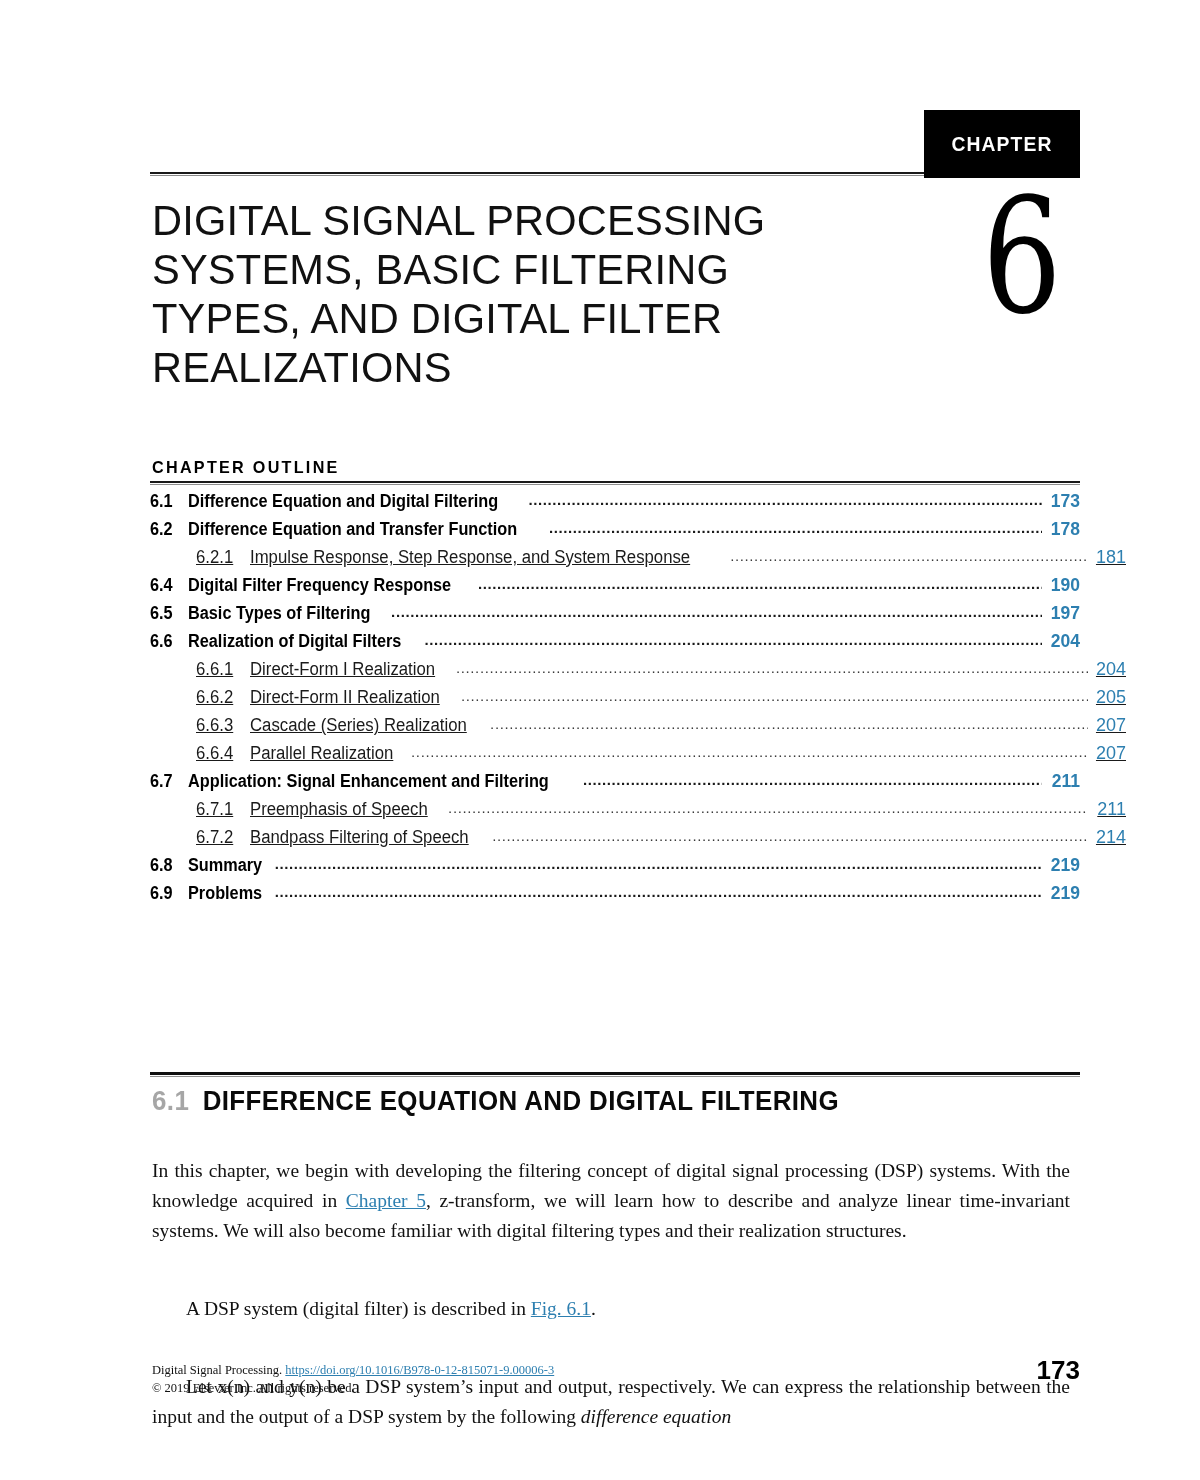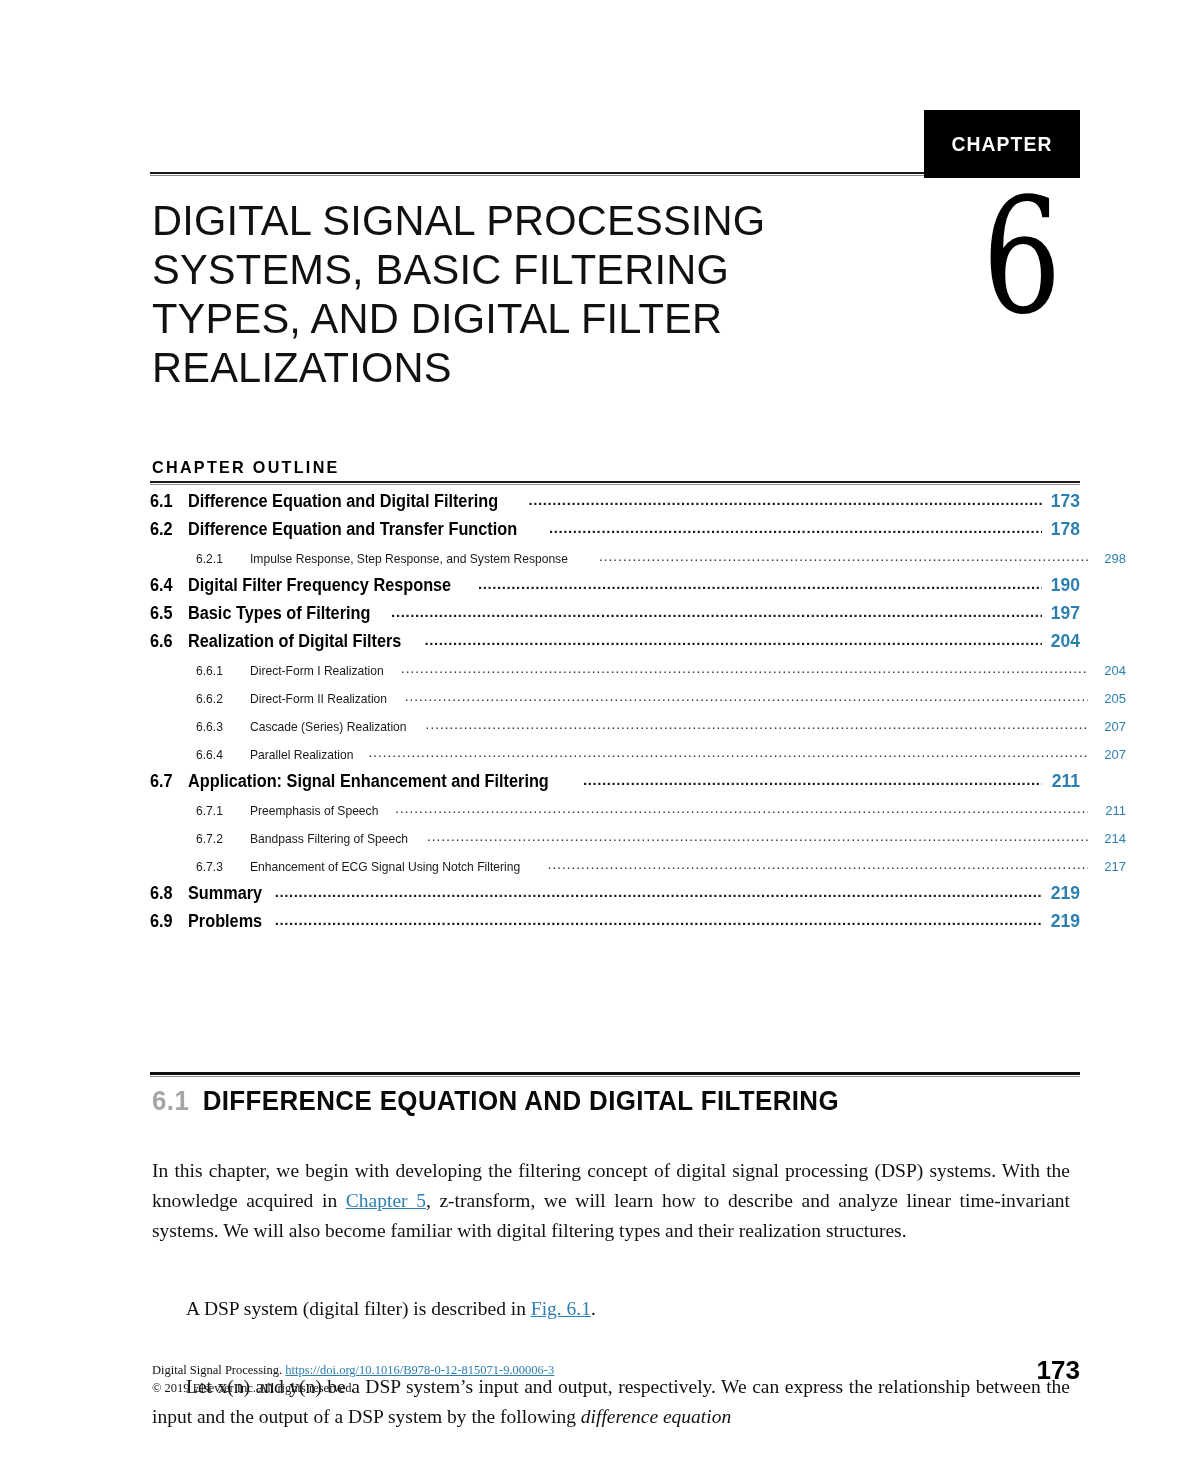--- a/index.html
+++ b/index.html
@@ -125,23 +125,24 @@
     font-family: "Liberation Sans Narrow", "Liberation Sans", sans-serif;
     white-space: nowrap;
   }
   .toc-row.lvl1 {
     font-weight: bold;
     font-size: 17.5px;
     color: #000000;
   }
   .toc-row.lvl2 {
     font-weight: 400;
-    font-size: 13px;
+    font-size: 18px;
     color: #1a1a1a;
     padding-left: 46px;
+    text-decoration: underline;
   }
   .toc-num {
     flex: 0 0 auto;
     transform: scaleX(0.93);
     transform-origin: left center;
   }
   .toc-row.lvl1 .toc-num { min-width: 38px; }
   .toc-row.lvl2 .toc-num { min-width: 54px; }
   .toc-label {
     flex: 0 0 auto;
@@ -288,21 +289,21 @@
       <div class="toc-row lvl1">
         <span class="toc-num">6.2</span>
         <span class="toc-label">Difference Equation and Transfer Function</span>
         <span class="toc-dots"></span>
         <span class="toc-page">178</span>
       </div>
       <div class="toc-row lvl2">
         <span class="toc-num">6.2.1</span>
         <span class="toc-label">Impulse Response, Step Response, and System Response</span>
         <span class="toc-dots"></span>
-        <span class="toc-page">298</span>
+        <span class="toc-page">181</span>
       </div>
       <div class="toc-row lvl1">
         <span class="toc-num">6.4</span>
         <span class="toc-label">Digital Filter Frequency Response</span>
         <span class="toc-dots"></span>
         <span class="toc-page">190</span>
       </div>
       <div class="toc-row lvl1">
         <span class="toc-num">6.5</span>
         <span class="toc-label">Basic Types of Filtering</span>
@@ -349,26 +350,20 @@
         <span class="toc-num">6.7.1</span>
         <span class="toc-label">Preemphasis of Speech</span>
         <span class="toc-dots"></span>
         <span class="toc-page">211</span>
       </div>
       <div class="toc-row lvl2">
         <span class="toc-num">6.7.2</span>
         <span class="toc-label">Bandpass Filtering of Speech</span>
         <span class="toc-dots"></span>
         <span class="toc-page">214</span>
-      </div>
-      <div class="toc-row lvl2">
-        <span class="toc-num">6.7.3</span>
-        <span class="toc-label">Enhancement of ECG Signal Using Notch Filtering</span>
-        <span class="toc-dots"></span>
-        <span class="toc-page">217</span>
       </div>
       <div class="toc-row lvl1">
         <span class="toc-num">6.8</span>
         <span class="toc-label">Summary</span>
         <span class="toc-dots"></span>
         <span class="toc-page">219</span>
       </div>
       <div class="toc-row lvl1">
         <span class="toc-num">6.9</span>
         <span class="toc-label">Problems</span>

